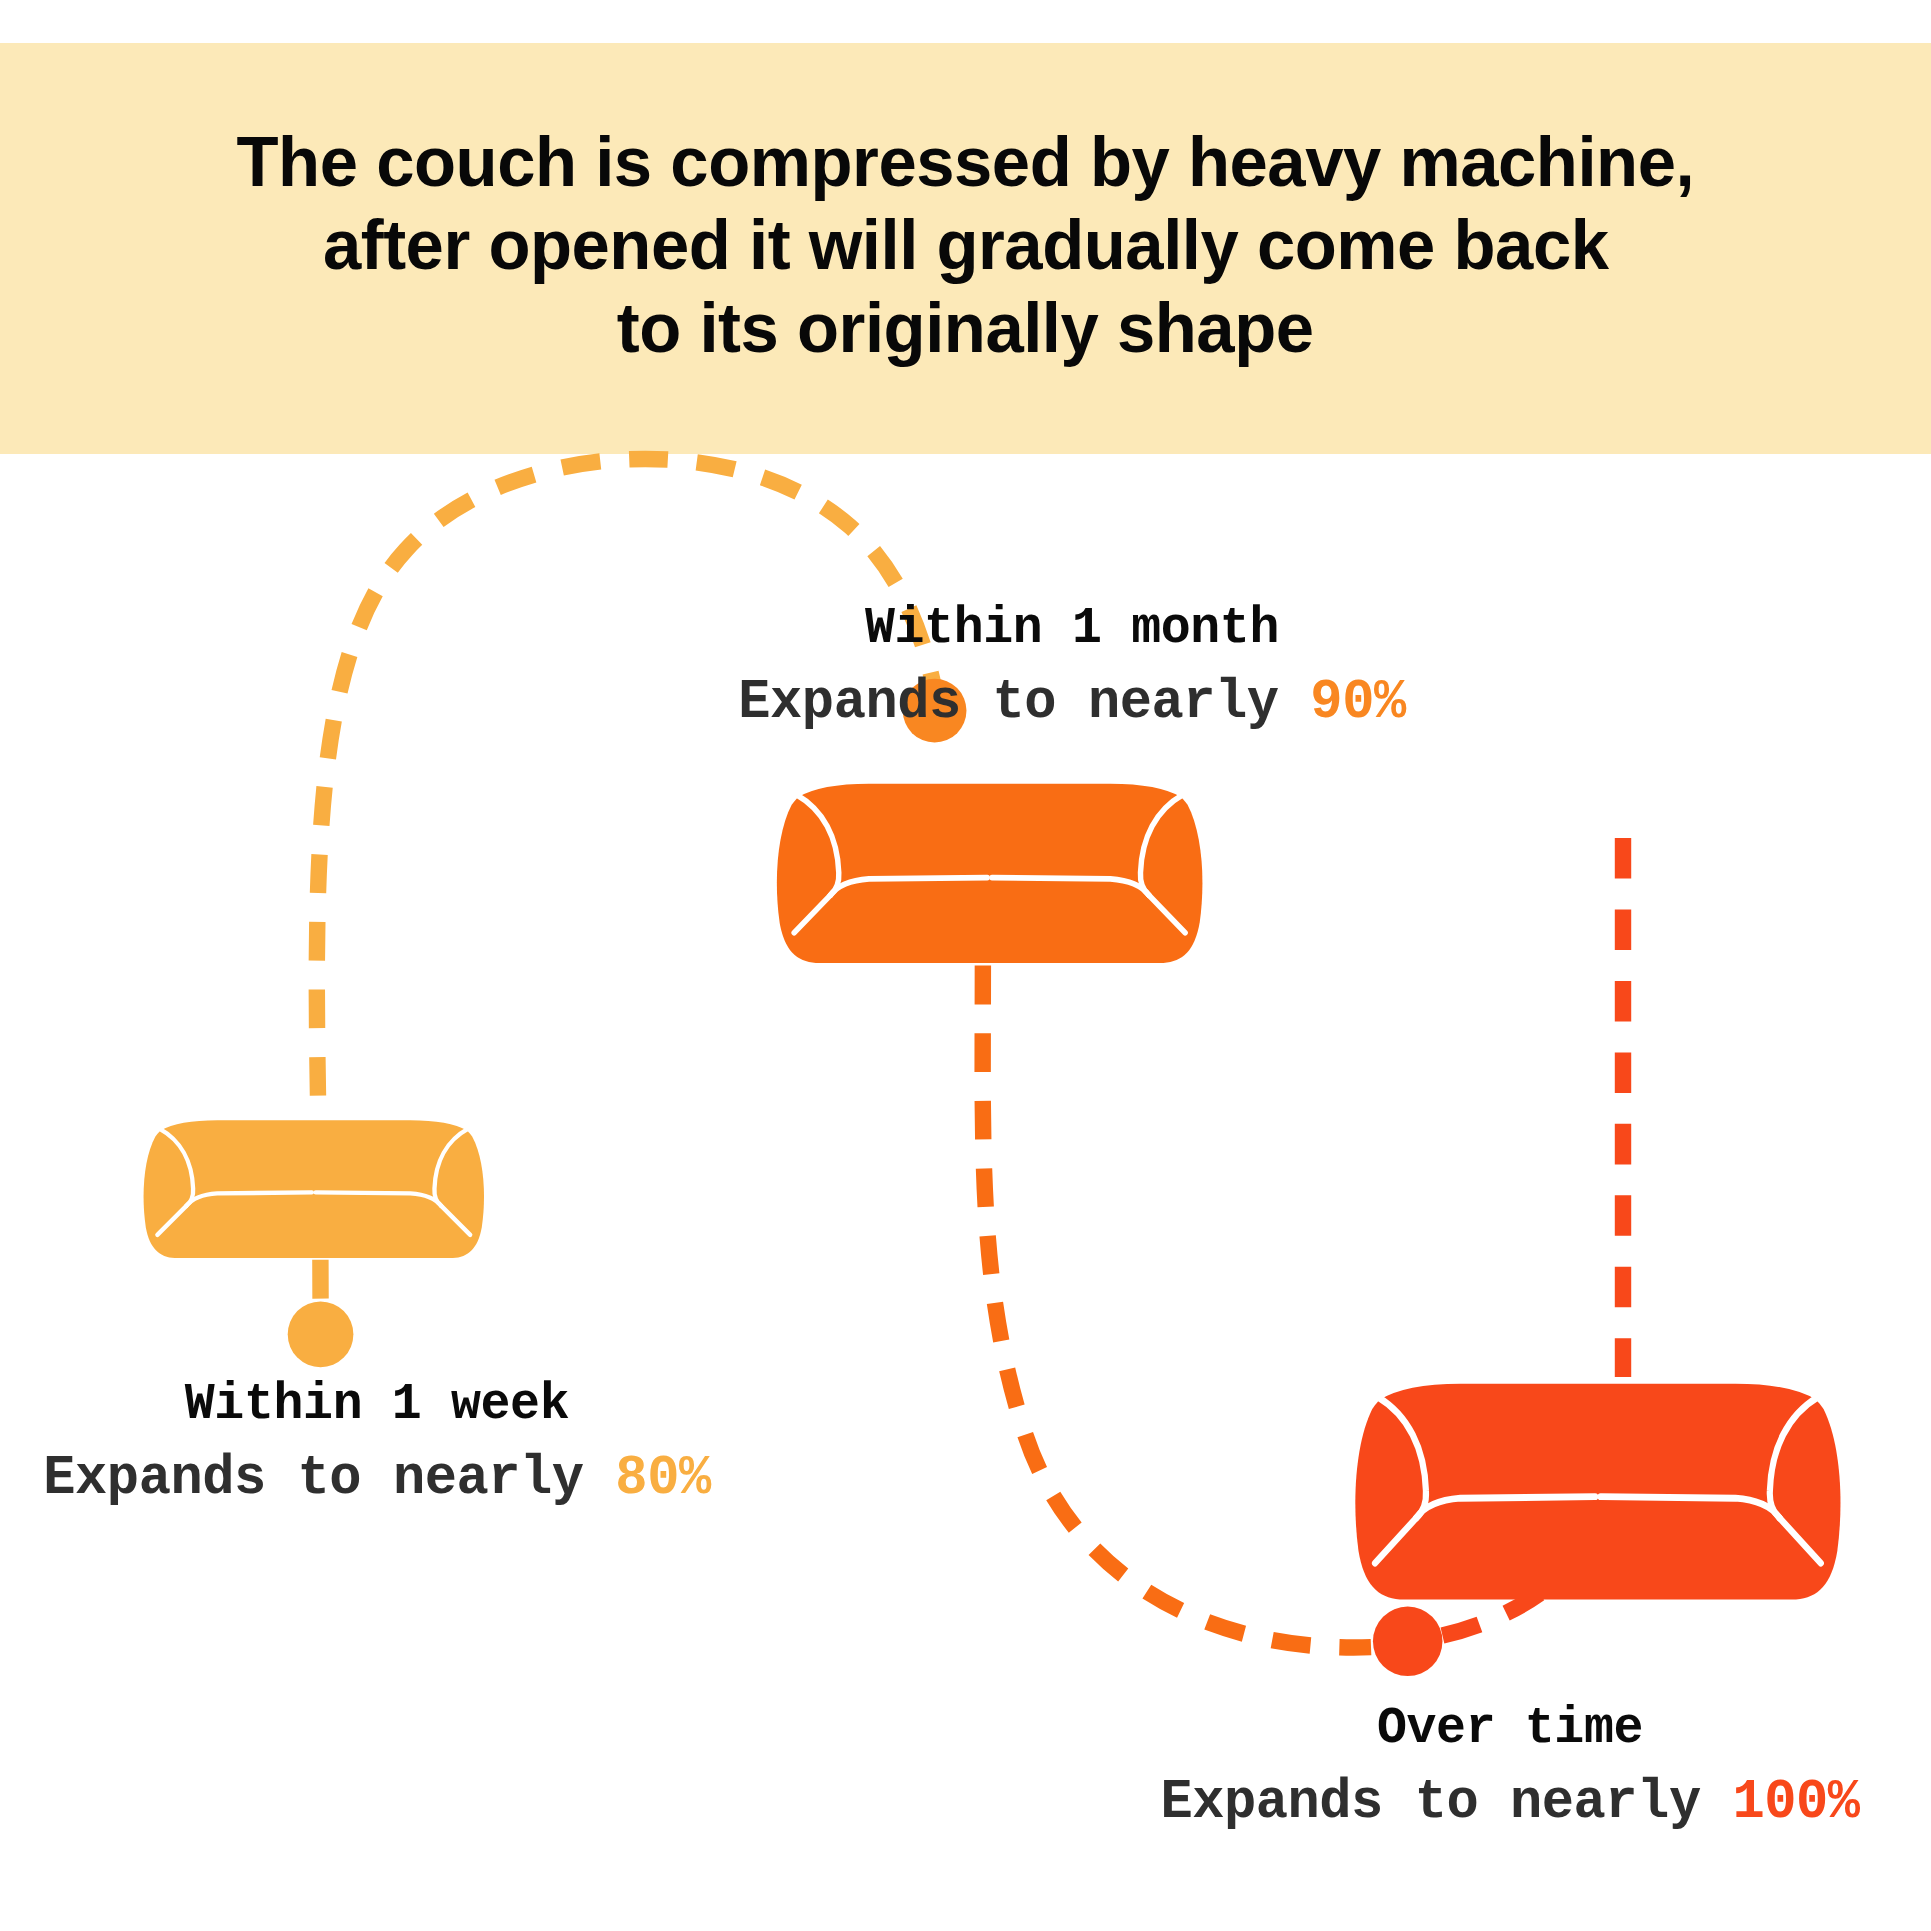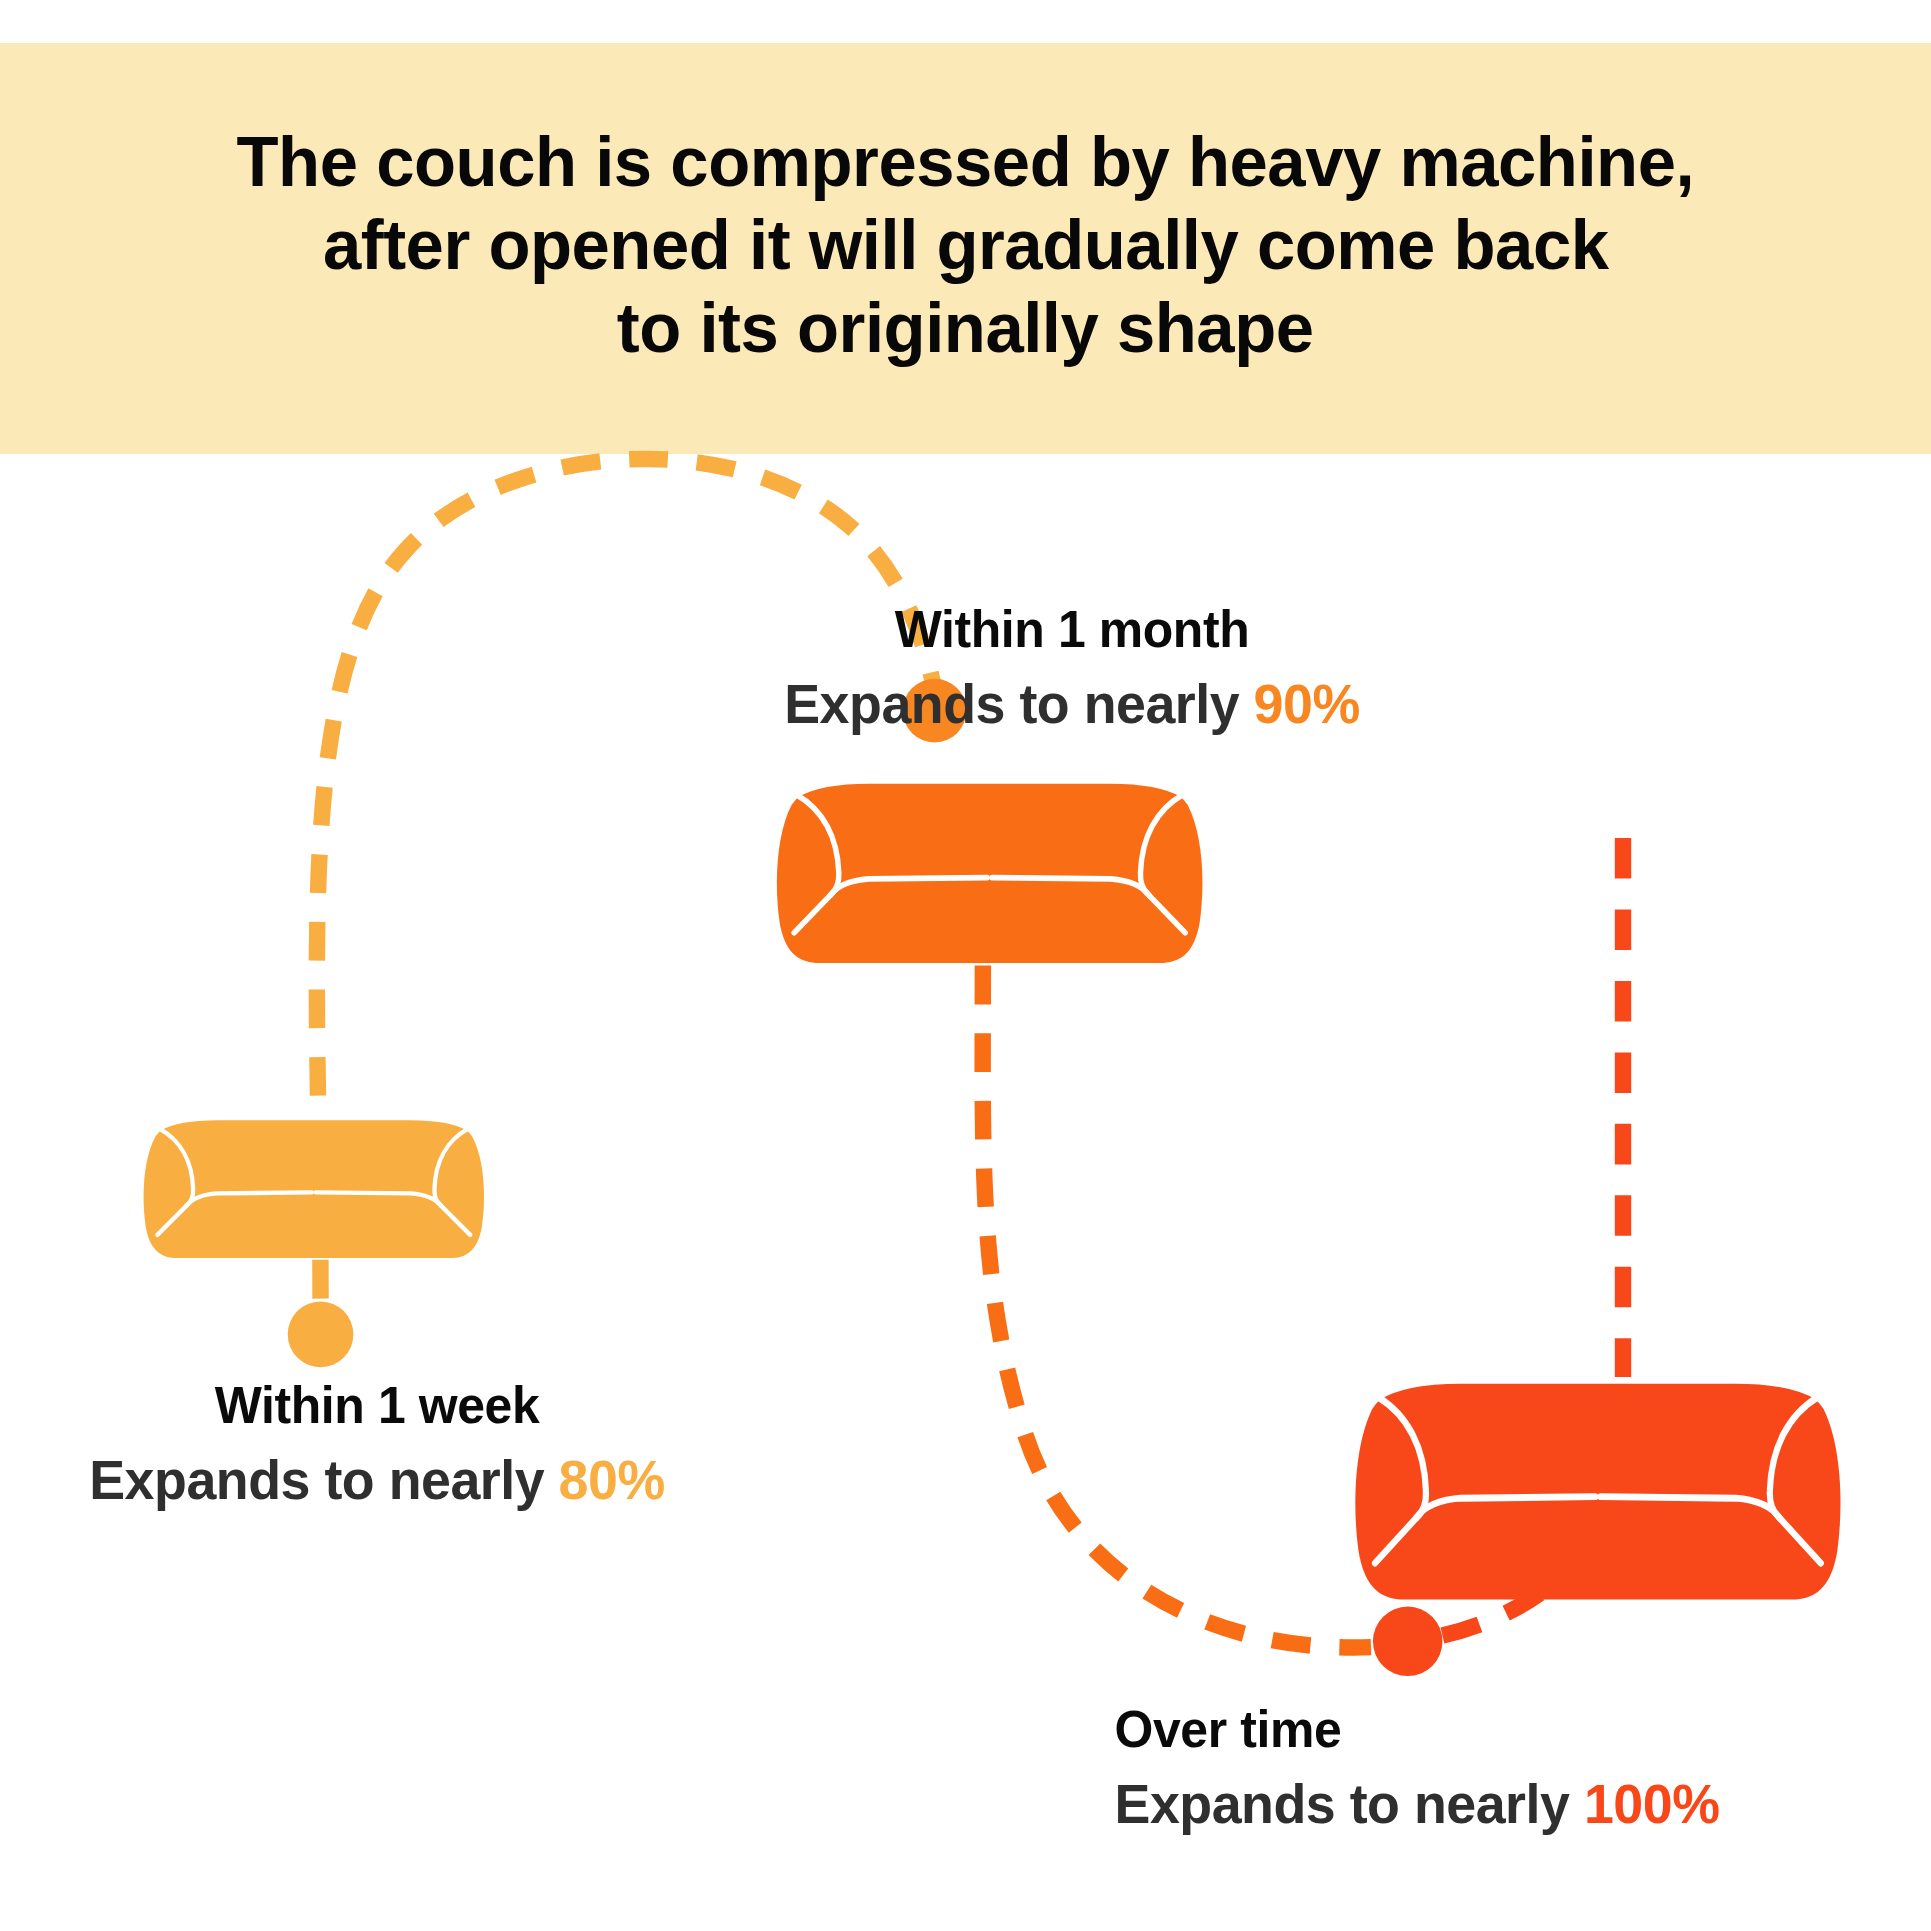--- a/index.html
+++ b/index.html
@@ -51,21 +51,21 @@
     position: absolute;
     left: 0;
     top: 0;
     width: 1931px;
     height: 1931px;
   }
 
   
   .caption {
     position: absolute;
-    font-family: Liberation Sans, sans-serif;
+    font-family: Liberation Mono, monospace;
     white-space: nowrap;
   }
   .caption .title {
     display: block;
     font-weight: bold;
     font-size: 52px;
     color: #0a0a0a;
     letter-spacing: -0.4px;
     transform: scaleX(0.96);
     transform-origin: center;
@@ -90,23 +90,23 @@
     text-align: center;
     transform: translateX(-50%);
   }
   #caption-week {
     left: 377px;
     top: 1375px;
     text-align: center;
     transform: translateX(-50%);
   }
   #caption-overtime {
-    left: 1417px;
+    left: 1510px;
     top: 1699px;
-    text-align: left;
+    text-align: center;
     transform: translateX(-50%);
   }
 </style>
 </head>
 <body>
 
 <div id="canvas">
 
   <div id="header-banner">
     <div class="headline-line">The couch is compressed by heavy machine,</div>

